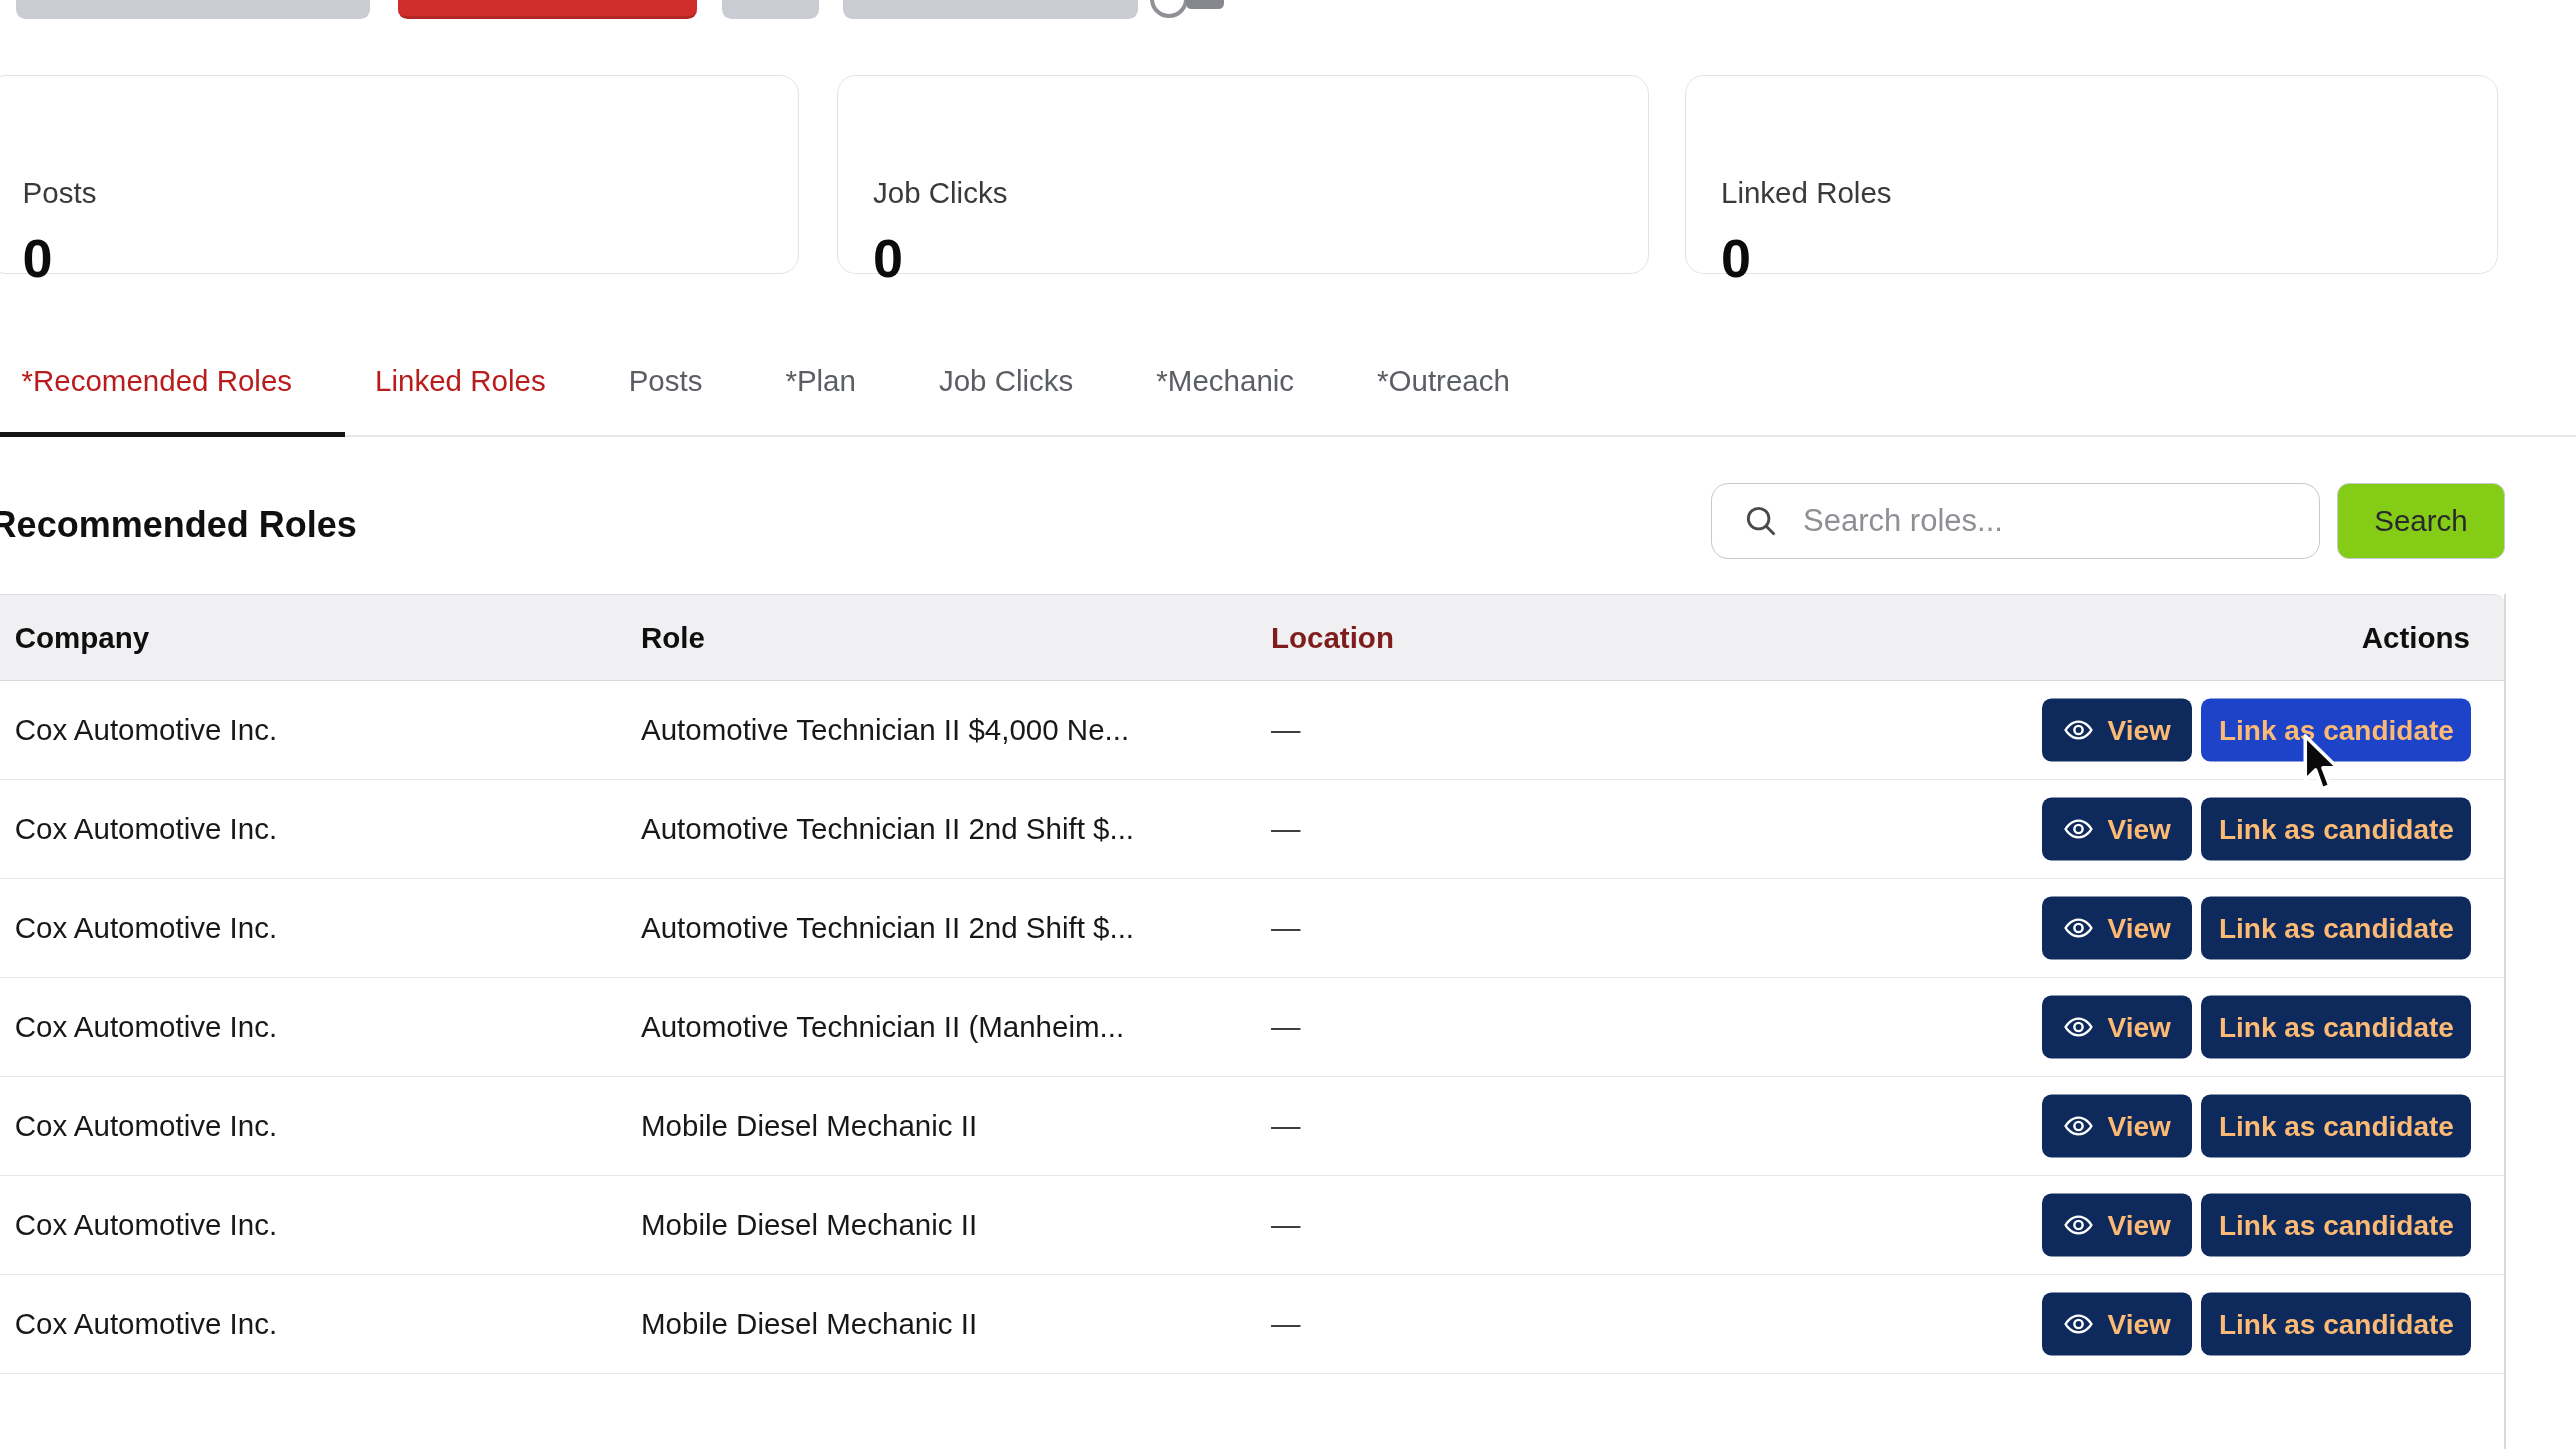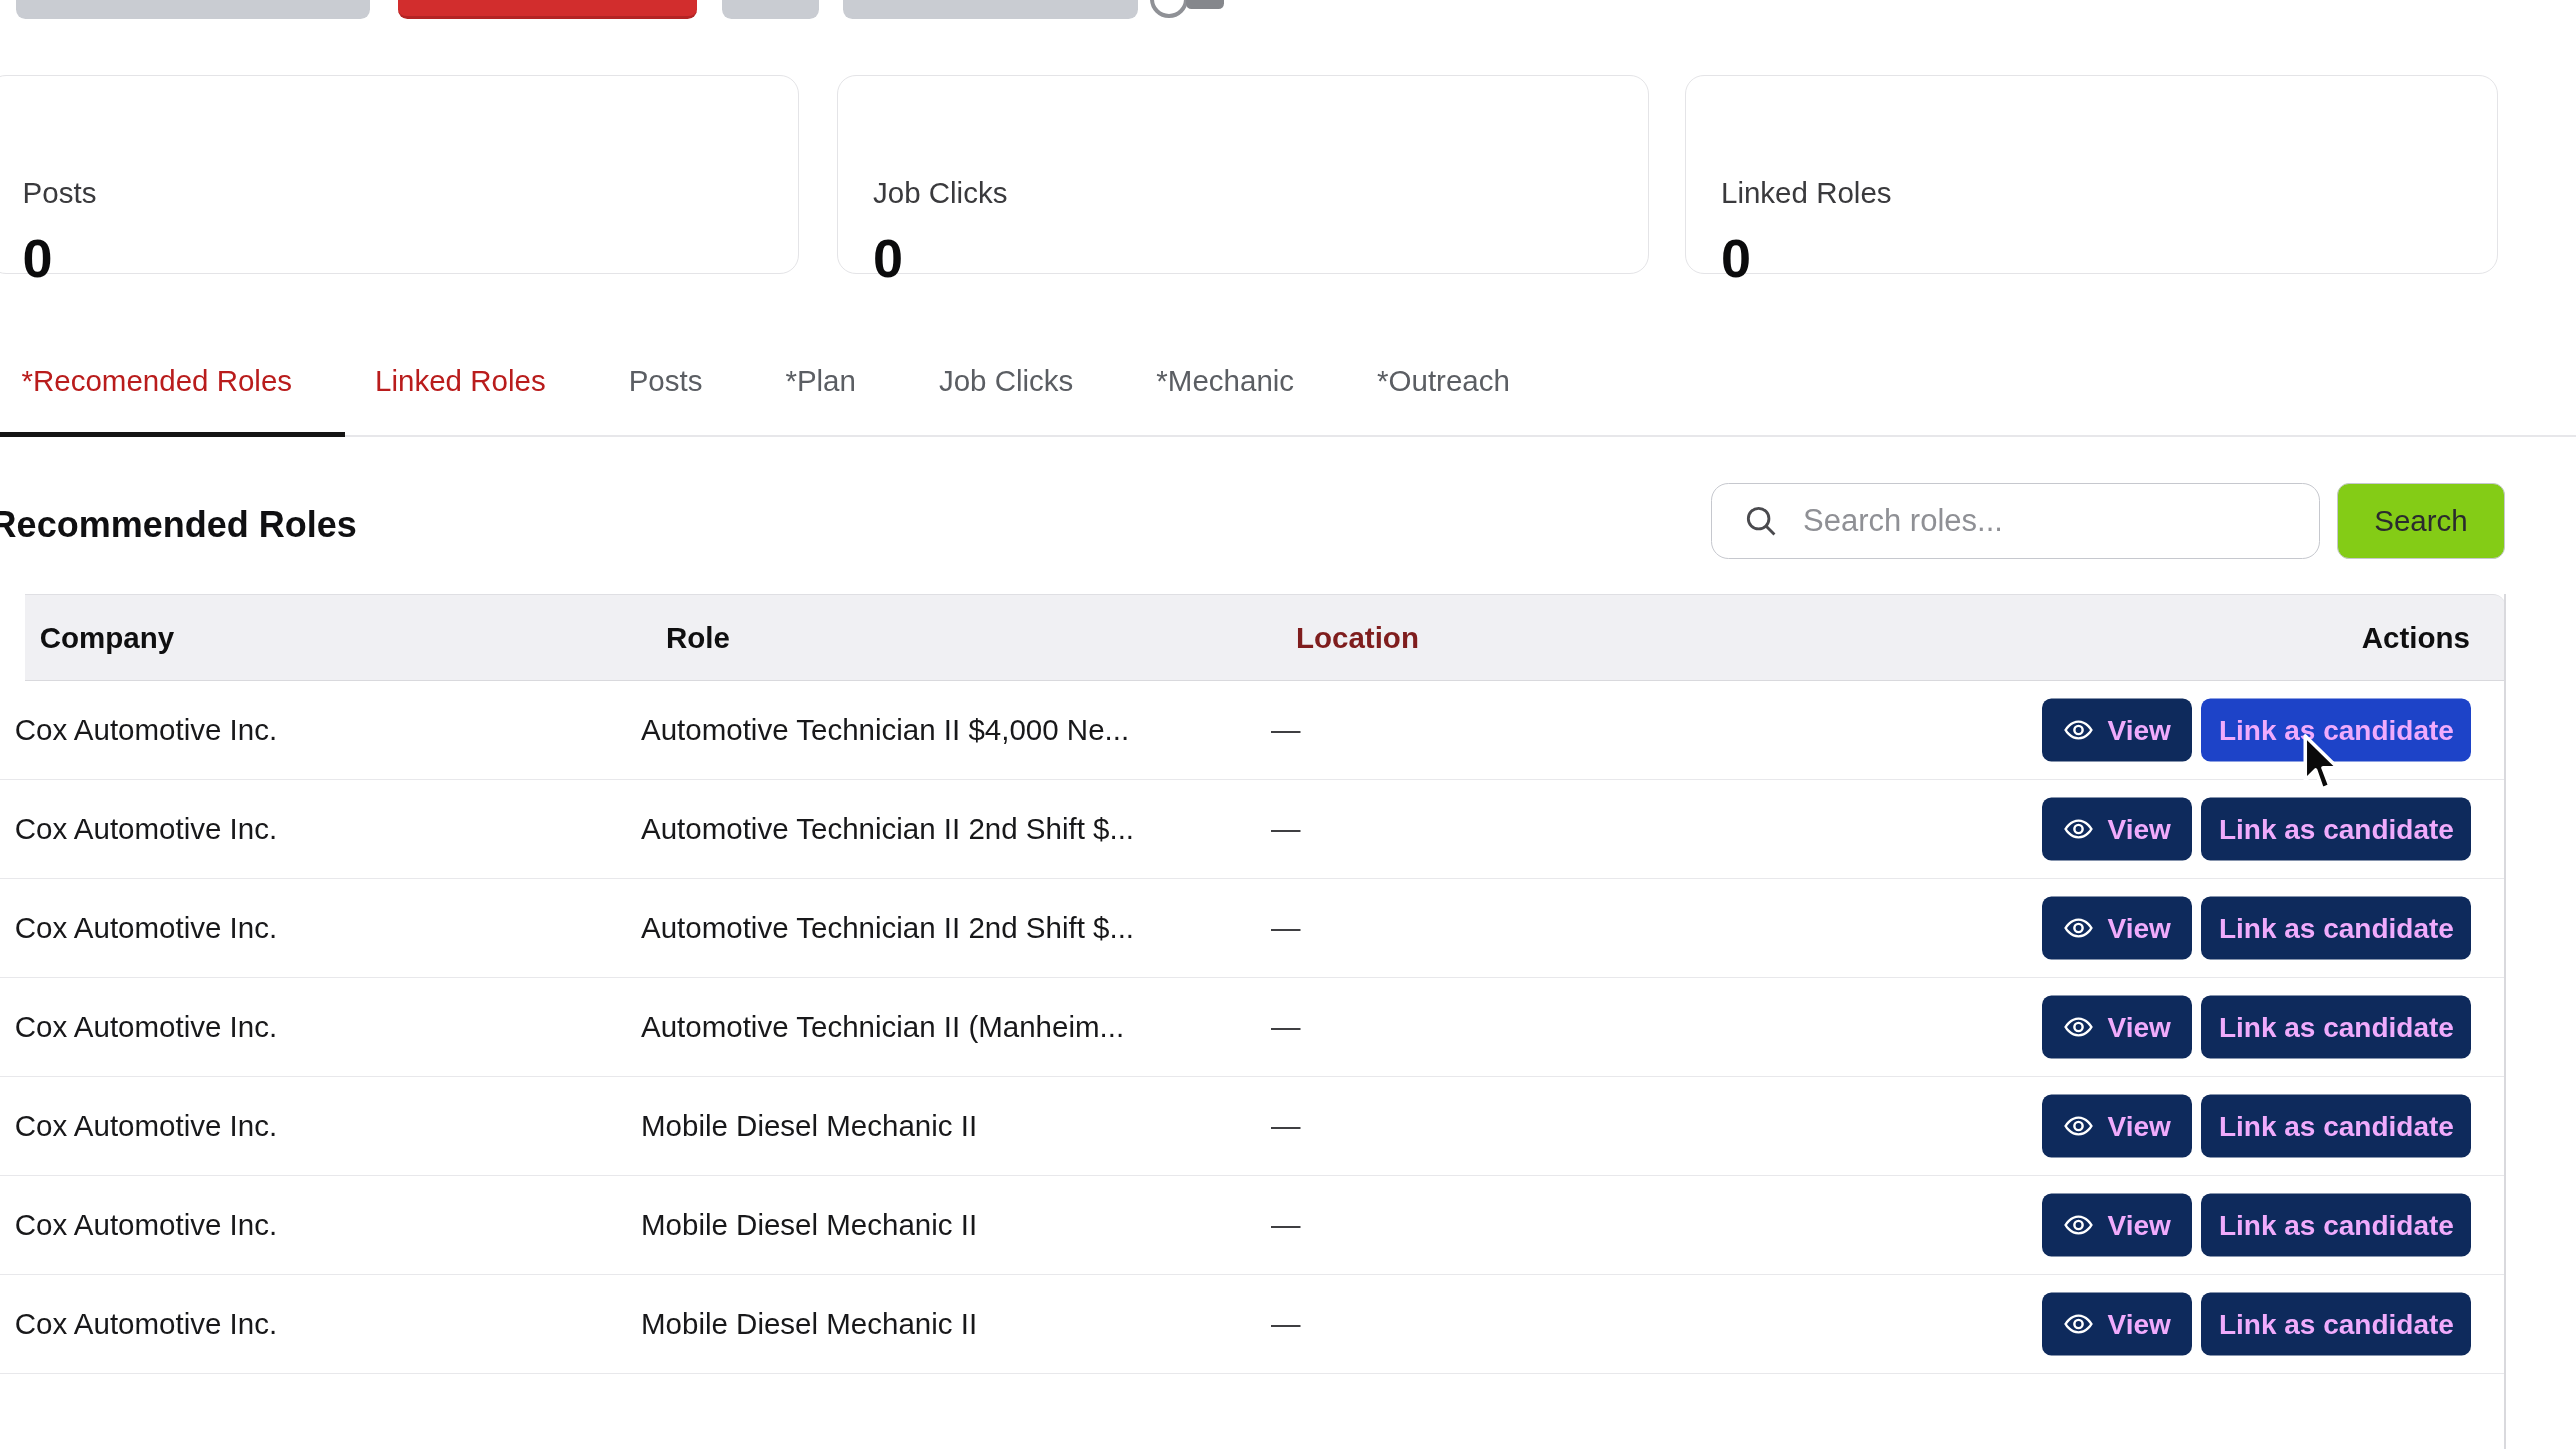--- a/index.html
+++ b/index.html
@@ -36,30 +36,30 @@
   
   .heading{position:absolute;left:-9.4px;top:480px;font-size:36px;font-weight:700;color:#101012;line-height:42px;}
   .searchbox{position:absolute;left:1711px;top:483px;width:609px;height:76px;border:1.3px solid #c6c8ce;border-radius:17.4px;box-sizing:border-box;display:flex;align-items:center;background:#fff;}
   .searchbox svg{margin-left:29.5px;flex:0 0 auto;}
   .searchbox input{border:none;outline:none;background:transparent;font-family:inherit;font-size:31px;color:#a16207;margin-left:21.5px;width:470px;}
   .searchbox input::placeholder{color:#8f9095;}
   .searchbtn{position:absolute;left:2337px;top:483px;width:168px;height:76px;background:#84cc16;border:1.3px solid #c6c8ce;border-radius:12px;box-sizing:border-box;font-family:inherit;font-size:29.5px;font-weight:500;color:#2a2a2e;cursor:pointer;}
 
   
   .table{position:absolute;left:0;top:594px;width:2505px;}
-  .thead{position:relative;height:87px;background:#f0f0f3;border-top:1.3px solid #dfdfe3;border-bottom:1.3px solid #d9d9dd;border-top-right-radius:12px;box-sizing:border-box;font-weight:700;font-size:29.5px;color:#0f0f10;margin-left:25px;}
+  .thead{position:relative;height:87px;background:#f0f0f3;border-top:1.3px solid #dfdfe3;border-bottom:1.3px solid #d9d9dd;border-top-right-radius:12px;box-sizing:border-box;font-weight:700;font-size:29.5px;color:#0f0f10;}
   .thead span{position:absolute;top:50%;transform:translateY(-50%);}
   .row{position:relative;height:99px;border-bottom:1.3px solid #e8e8eb;box-sizing:border-box;font-size:29.5px;}
   .row span.cell{position:absolute;top:50%;transform:translateY(-50%);white-space:nowrap;}
   .col-company{left:14.8px;}
   .col-role{left:641px;}
   .col-loc{left:1271px;color:#3f3f42;}
   .col-actions-h{right:35px;}
   .actions{position:absolute;left:2042px;top:50%;transform:translateY(-50%);display:flex;gap:9.4px;}
-  .btn{display:flex;align-items:center;justify-content:center;gap:13.4px;height:63px;border:none;border-radius:9.4px;background:#0e2a5c;color:#f0abfc;font-family:inherit;font-size:28px;font-weight:600;cursor:pointer;white-space:nowrap;}
+  .btn{display:flex;align-items:center;justify-content:center;gap:13.4px;height:63px;border:none;border-radius:9.4px;background:#0e2a5c;color:#fdba74;font-family:inherit;font-size:28px;font-weight:600;cursor:pointer;white-space:nowrap;}
   .btn.view{width:150px;}
   .btn.link{width:270px;}
   .btn.link.hovered{background:#1d43c8;}
   .btn .eye{display:flex;align-items:center;}
 
   .right-line{position:absolute;left:2504px;top:594px;width:2px;height:855px;background:#d9d9dd;}
 
   .cursor{position:absolute;left:2300px;top:733px;}
 </style>
 </head>

